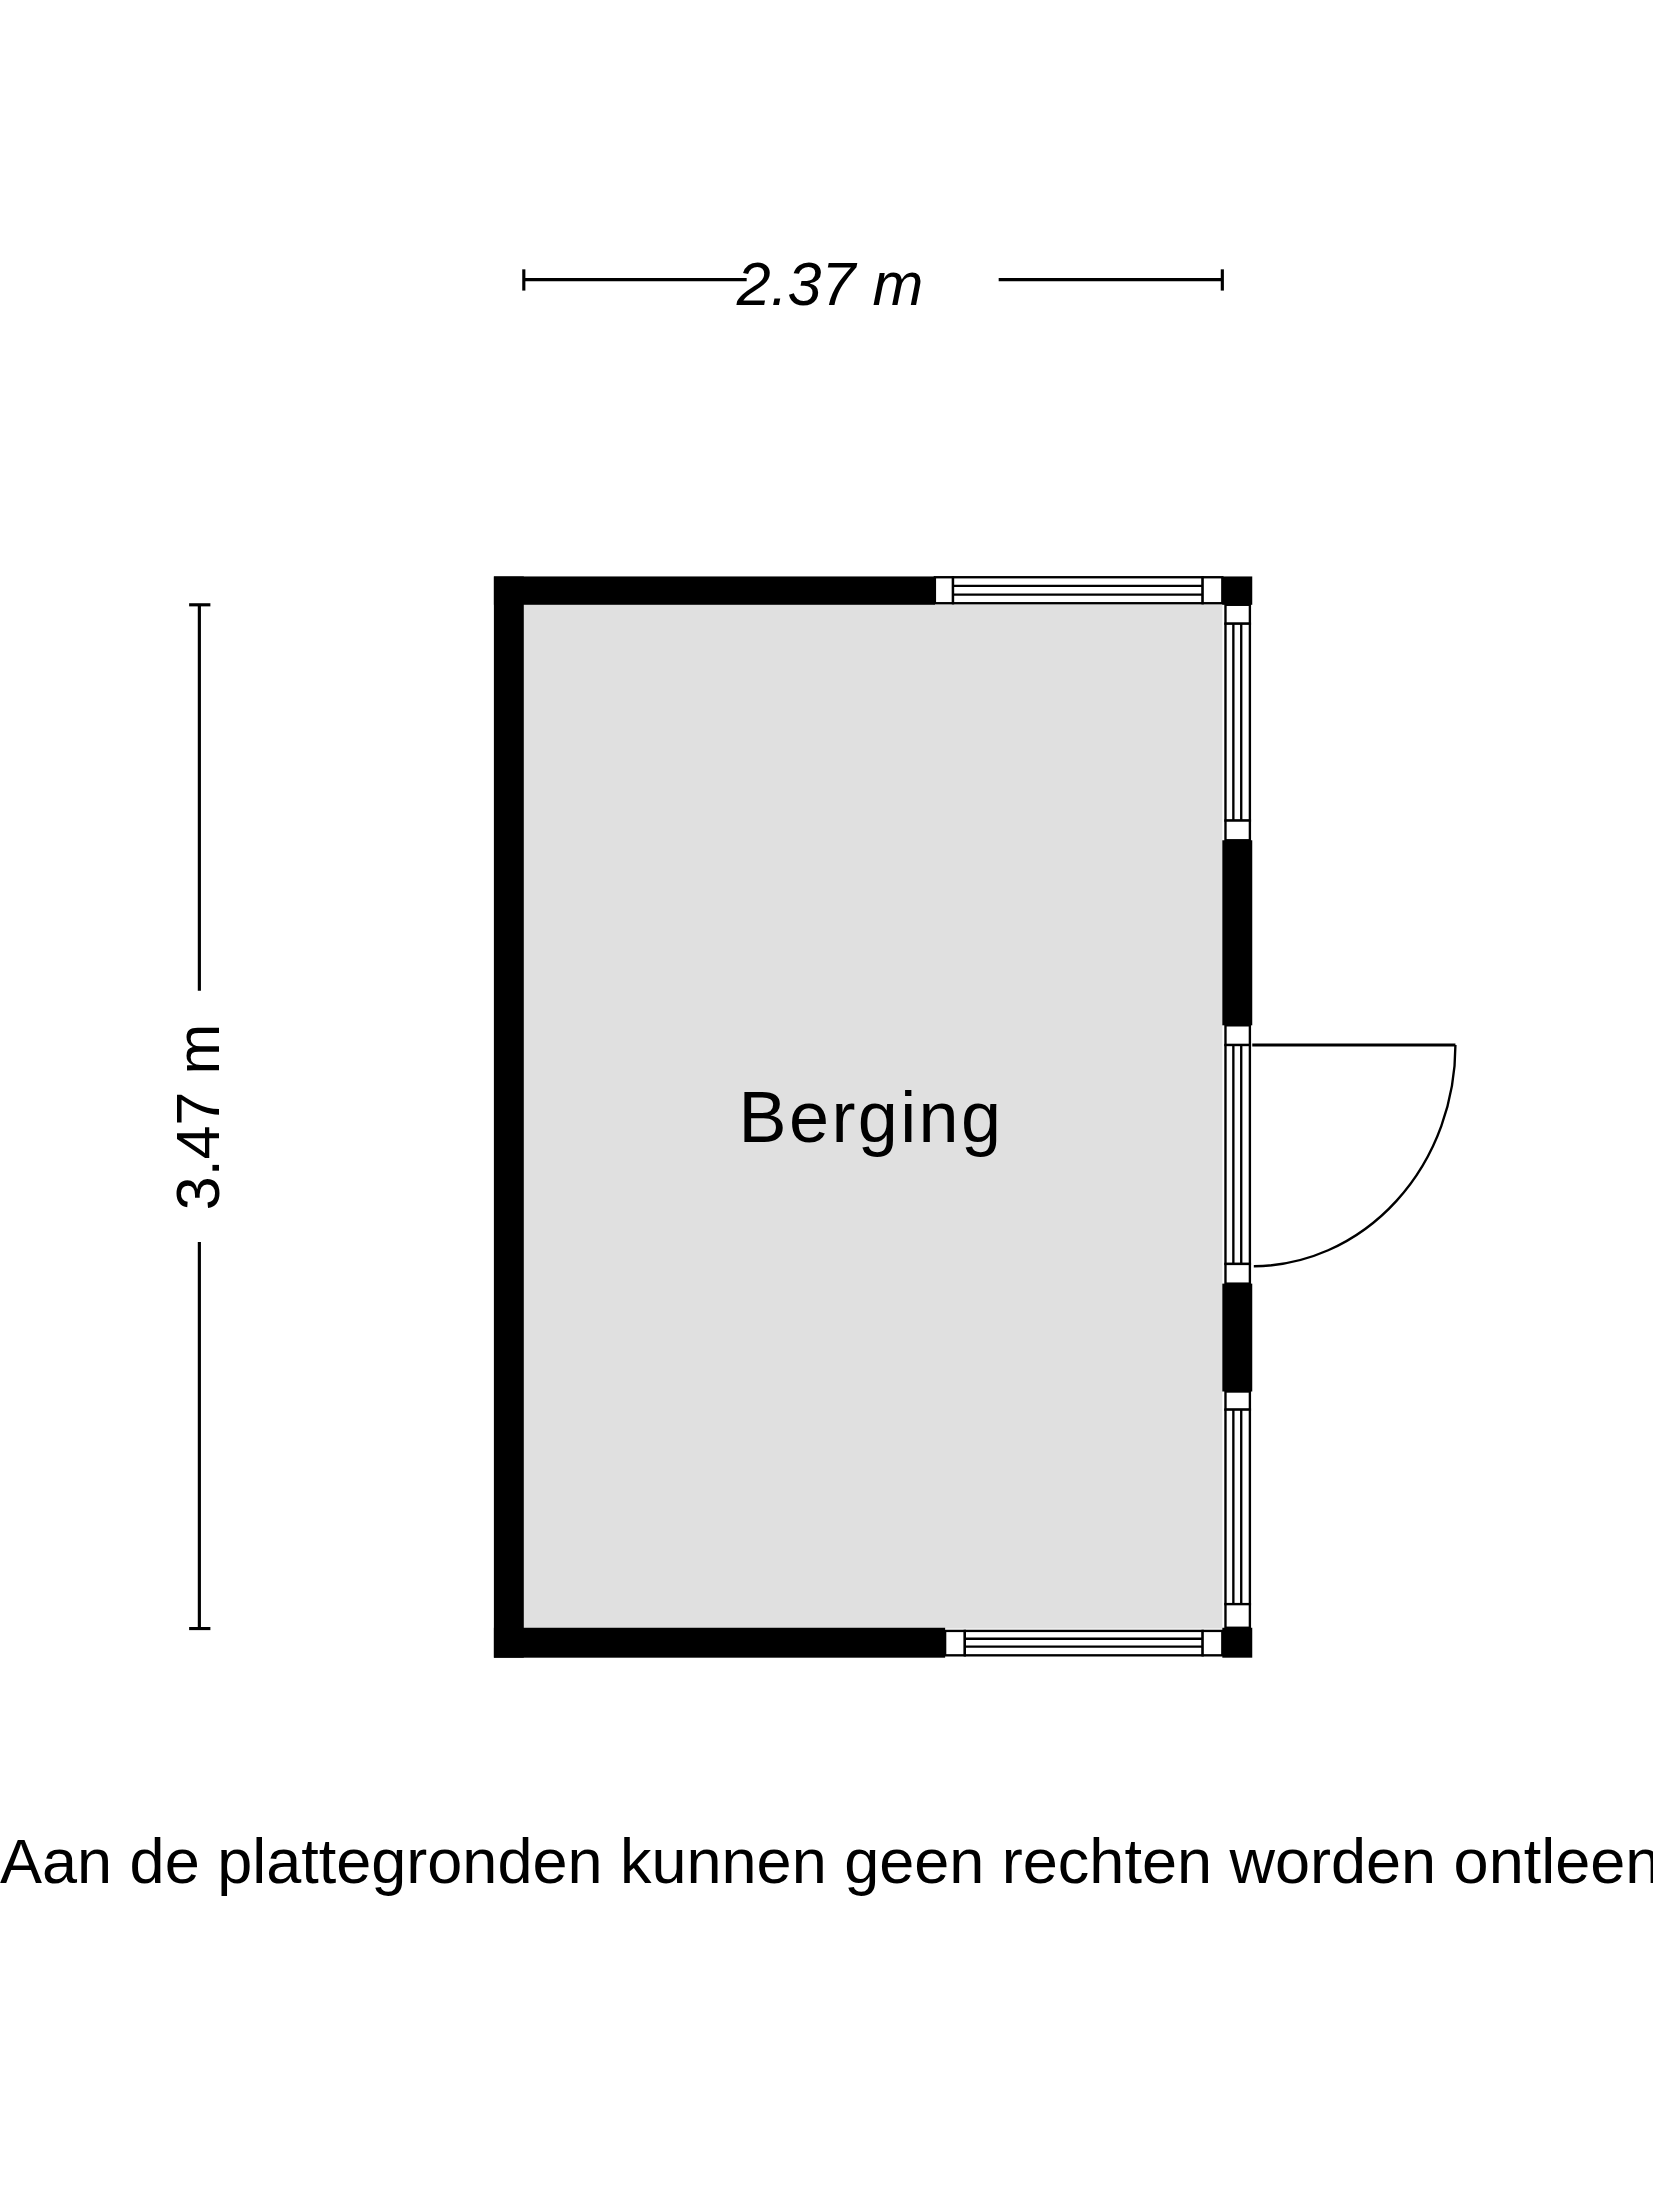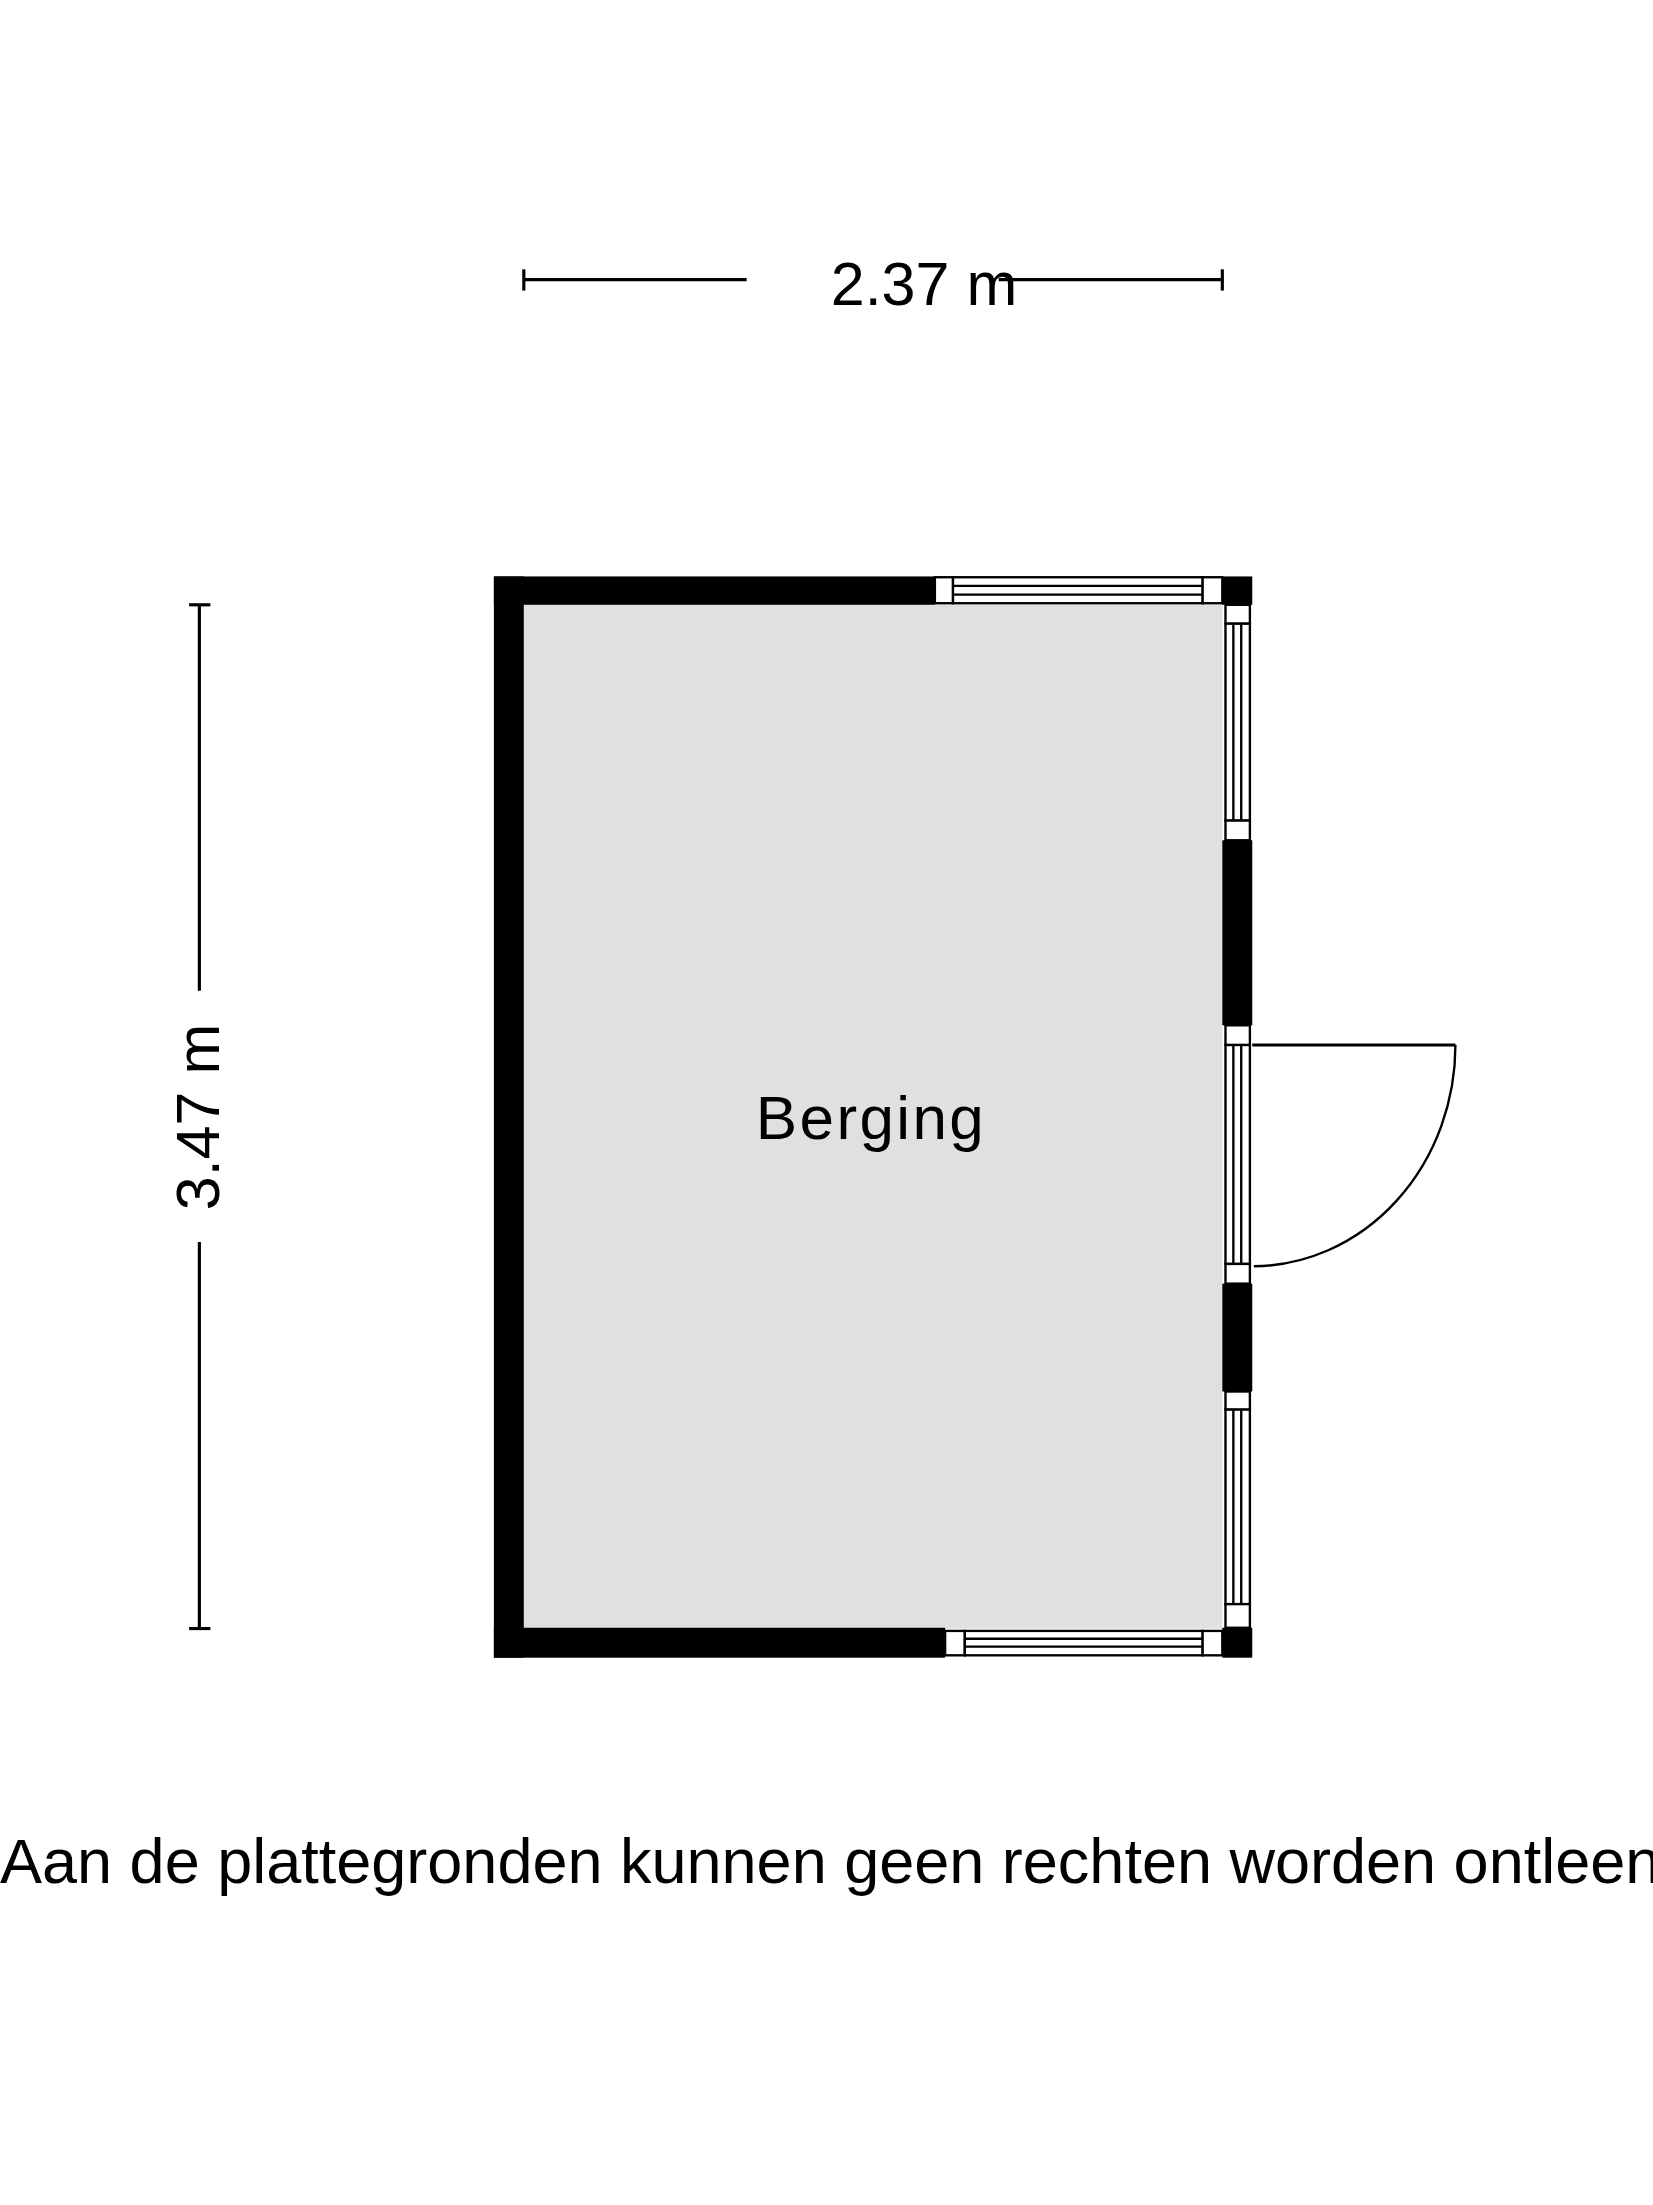--- a/index.html
+++ b/index.html
@@ -15,21 +15,21 @@
     position:absolute;
     transform:translate(-50%,-50%);
     font-size:61px;
     white-space:nowrap;
     color:#000;
   }
   .label.rot{transform:translate(-50%,-50%) rotate(-90deg);}
   .room-label{
     position:absolute;
     transform:translate(-50%,-50%);
-    font-size:62px;
+    font-size:72px;
     letter-spacing:2.4px;
     white-space:nowrap;
   }
   .footer{
     position:absolute;
     left:0;top:1821px;width:1654px;
     text-align:center;
     font-size:63px;
     line-height:81px;
     white-space:nowrap;
@@ -102,21 +102,21 @@
   </g>
 
   <g stroke="#000" stroke-width="4">
     <line x1="253" y1="768" x2="253" y2="1258"></line>
     <line x1="253" y1="1577" x2="253" y2="2068"></line>
     <line x1="240" y1="768" x2="267" y2="768"></line>
     <line x1="240" y1="2068" x2="267" y2="2068"></line>
   </g>
 </svg>
 
-<div class="label" style="left:924px;top:284px;">2.37 m</div>
+<div class="label" style="left:830px;top:284px;font-style:italic;">2.37 m</div>
 
 <div class="label rot" style="left:198px;top:1117px;">3.47 m</div>
 
 <div class="room-label" style="left:871px;top:1117px;">Berging</div>
 
 <div class="footer">
   <div>Aan de plattegronden kunnen geen rechten worden ontleend</div>
 </div>
 
 

